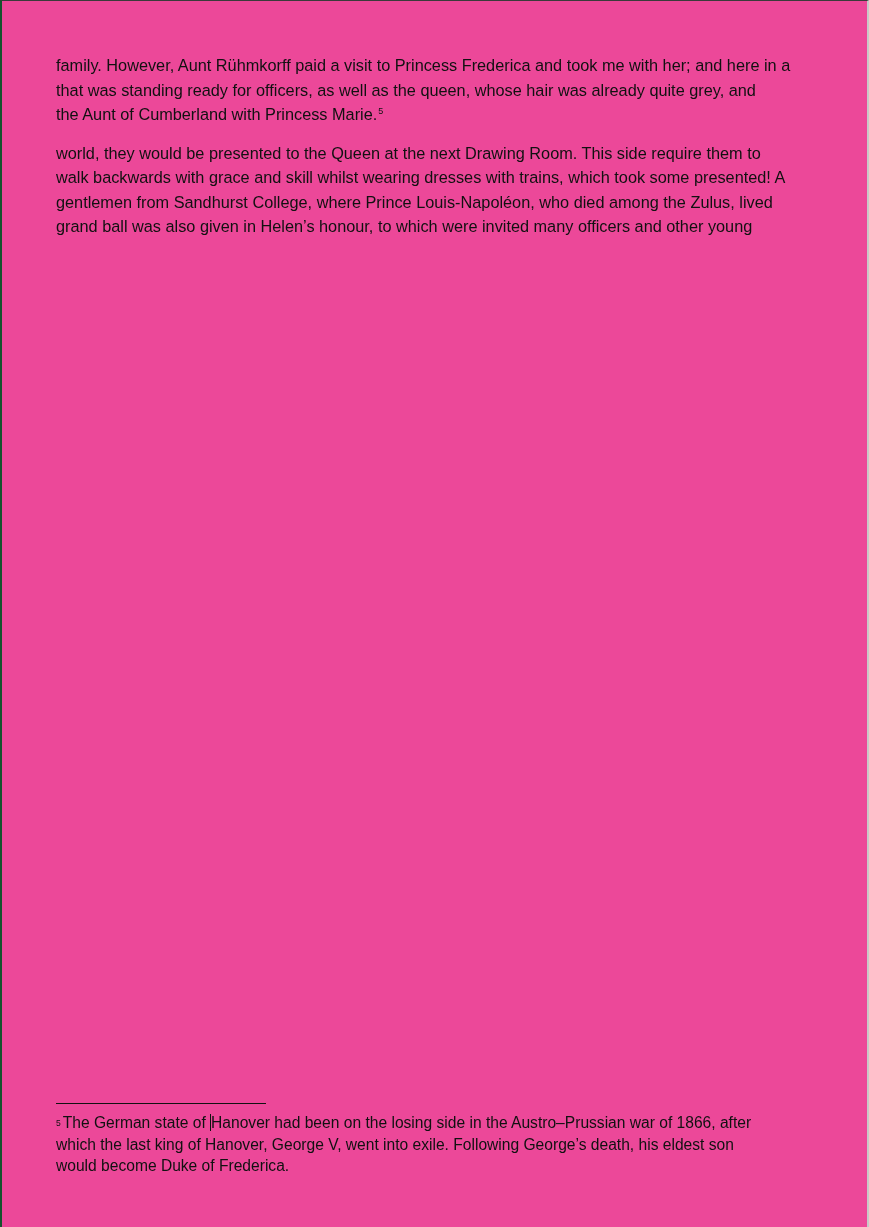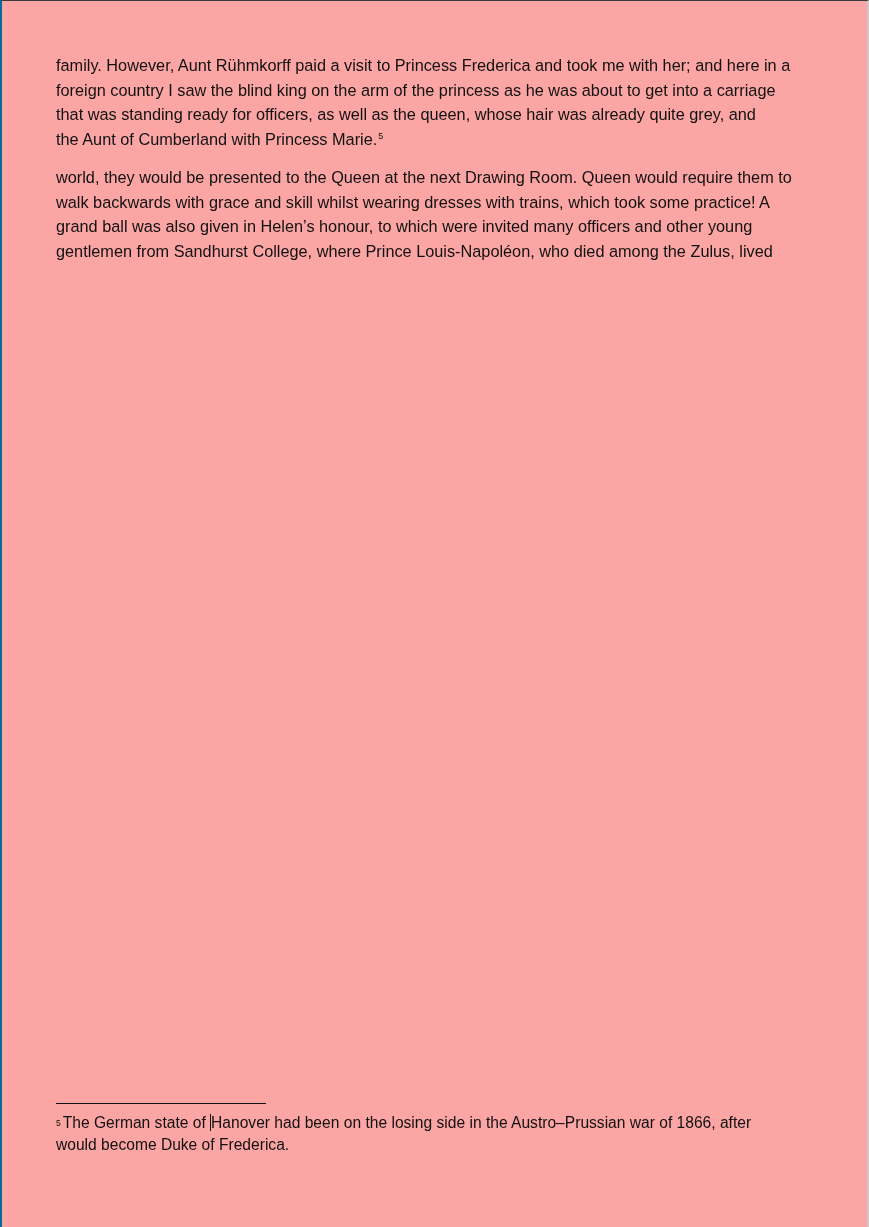--- a/index.html
+++ b/index.html
@@ -13,23 +13,23 @@
       position: relative;
       overflow: hidden;
     }
     .page {
       position: absolute;
       left: 0;
       top: 0;
       width: 869px;
       height: 1227px;
       box-sizing: border-box;
-      background: #fca5a5;
+      background: #ec4899;
       border-top: 1px solid #3a3a3a;
-      border-left: 2px solid #0369a1;
+      border-left: 2px solid #14532d;
       border-right: 2px solid #c8c8c8;
     }
     .body-text {
       position: absolute;
       left: 54px;
       top: 52px;
       width: 770px;
       font-family: "Liberation Sans", sans-serif;
       font-size: 16.3px;
       line-height: 24.5px;
@@ -88,32 +88,32 @@
     }
   </style>
 </head>
 <body>
 
 <div class="page">
 
   <div class="body-text">
     <p>
       <span class="line">family. However, Aunt Rühmkorff paid a visit to Princess Frederica and took me with her; and here in a</span>
-      <span class="line">foreign country I saw the blind king on the arm of the princess as he was about to get into a carriage</span>
       <span class="line">that was standing ready for officers, as well as the queen, whose hair was already quite grey, and</span>
       <span class="line"><span>the Aunt of Cumberland with Princess Marie.</span><sup class="fn-ref">5</sup></span>
     </p>
     <p>
-      <span class="line">world, they would be presented to the Queen at the next Drawing Room. Queen would require them to</span>
-      <span class="line">walk backwards with grace and skill whilst wearing dresses with trains, which took some practice! A</span>
+      <span class="line">world, they would be presented to the Queen at the next Drawing Room. This side require them to</span>
+      <span class="line">walk backwards with grace and skill whilst wearing dresses with trains, which took some presented! A</span>
+      <span class="line">gentlemen from Sandhurst College, where Prince Louis-Napoléon, who died among the Zulus, lived</span>
       <span class="line">grand ball was also given in Helen’s honour, to which were invited many officers and other young</span>
-      <span class="line">gentlemen from Sandhurst College, where Prince Louis-Napoléon, who died among the Zulus, lived</span>
     </p>
   </div>
 
   <div class="footnote-rule"></div>
 
   <div class="footnote">
     <span class="line"><sup class="fn-mark">5</sup><span>The German state of </span><span class="caret"></span><span>Hanover had been on the losing side in the Austro–Prussian war of 1866, after</span></span>
+    <span class="line">which the last king of Hanover, George V, went into exile. Following George’s death, his eldest son</span>
     <span class="line">would become Duke of Frederica.</span>
   </div>
 
 </div>
 
 </body></html>

